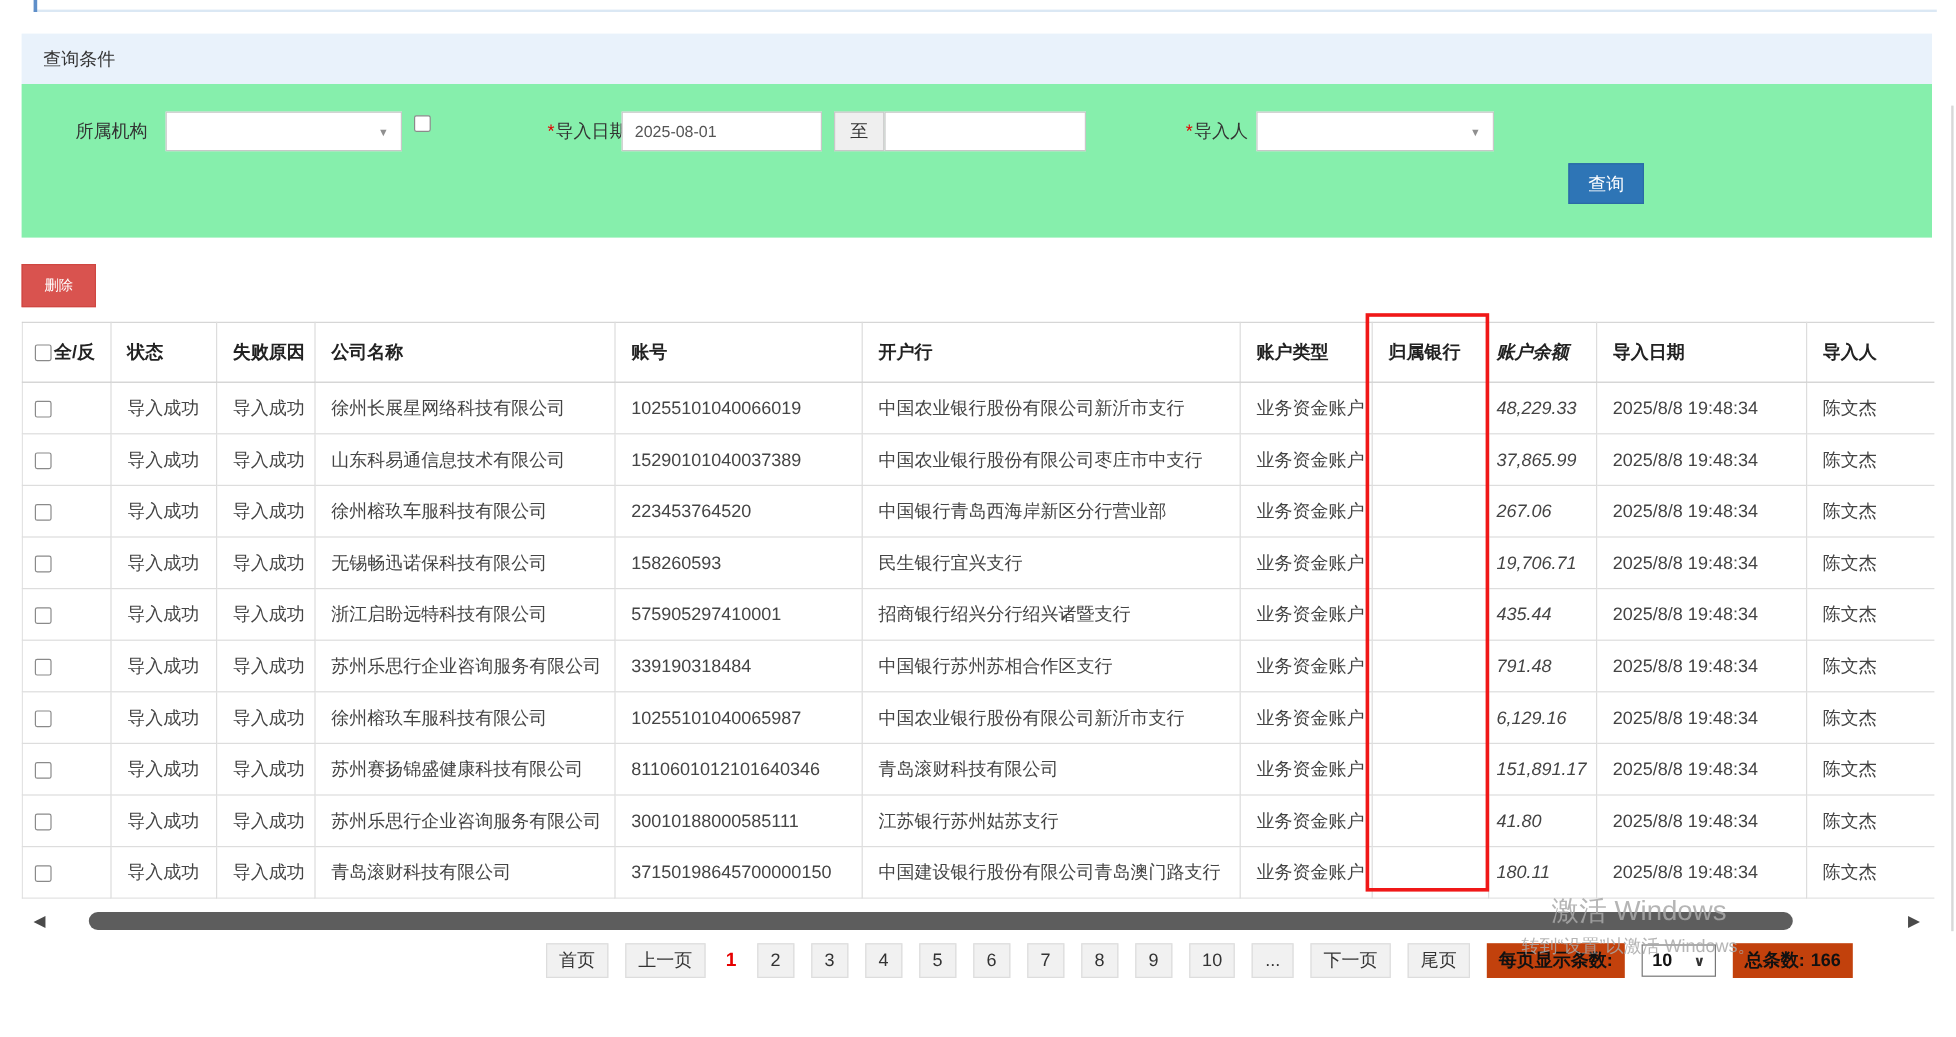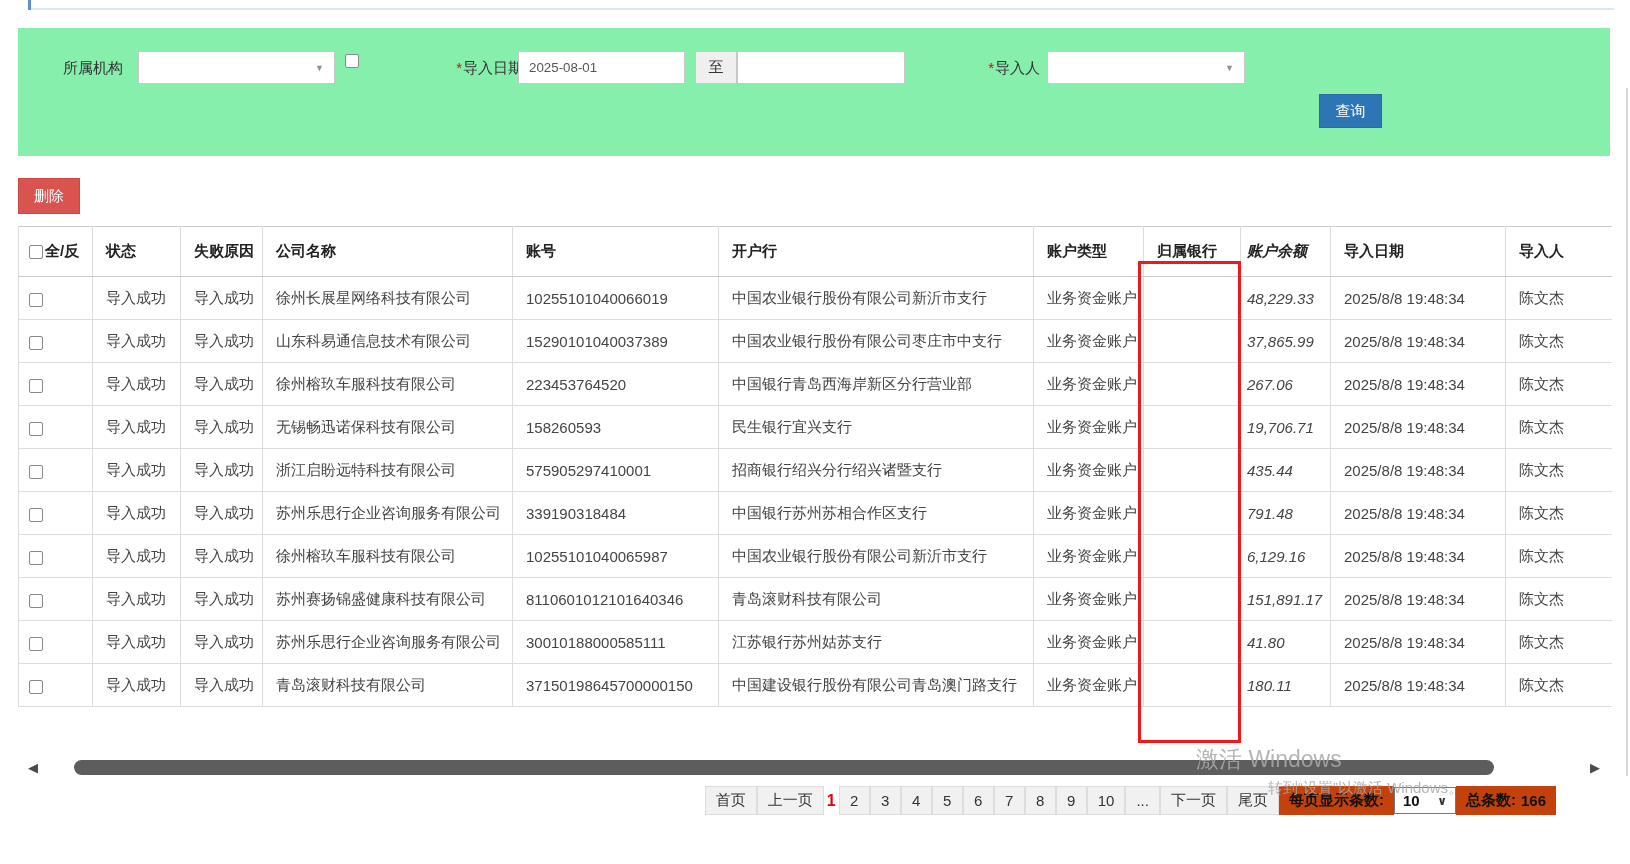--- a/index.html
+++ b/index.html
@@ -33,25 +33,25 @@
   .f-org-check   { position:absolute; left:327px; top:26px; }
   .f-date-label  { left:405px; width:100px; text-align:right; }
   .f-date-from   { left:500px; width:167px; }
   .f-to { position:absolute; left:677px; top:23px; width:42px; height:33px; background:#efefef;
           border:1px solid #c8c8c8; display:flex; align-items:center; justify-content:center; color:#333; }
   .f-date-to     { left:719px; width:168px; }
   .f-imp-label   { left:946px; width:76px; text-align:right; }
   .f-imp-select  { left:1029px; width:198px; }
   .search-btn { position:absolute; left:1289px; top:66px; width:63px; height:34px;
                 background:#2e75b6; color:#fff; border:1px solid #2a6aa5; font-size:15px;
-                display:flex; align-items:center; justify-content:center; cursor:pointer;margin-left:12px; }
+                display:flex; align-items:center; justify-content:center; cursor:pointer; }
 
   
   .delete-btn { margin:22px 0 12px 18px; width:62px; height:36px; background:#d9534f;
-                border:1px solid #cf4741; color:#fff; font-size:15px;
+                border:1px solid #cf4741; color:#fff; font-size:12px;
                 display:flex; align-items:center; justify-content:center; cursor:pointer; }
 
   
   .table-viewport { margin:4px 0 0 18px; width:1594px; overflow:hidden; }
   table { border-collapse:collapse; table-layout:fixed; width:1627px; }
   th, td { border:1px solid #ddd; font-size:15px; text-align:left;
            padding:0 4px 0 13px; white-space:nowrap; overflow:hidden; }
   th { height:50px; font-weight:bold; color:#222; border-top-color:#ccc; border-bottom-color:#ccc; }
   td { height:43px; color:#444; }
   .c-check, .c-check-h { padding-left:10px; }
@@ -63,50 +63,51 @@
              border:3px solid #f01818; pointer-events:none; z-index:5; }
 
   
   .hscroll { position:absolute; left:28px; top:760px; width:1572px; height:16px; }
   .hs-arrow { position:absolute; top:0; font-size:13px; color:#4a4a4a; line-height:16px; cursor:pointer; }
   .hs-left { left:0; } .hs-right { right:0; }
   .hs-thumb { position:absolute; left:46px; top:0; width:1420px; height:15px;
               background:#5d5d5d; border-radius:8px; cursor:pointer; }
 
   
-  .pagination { position:absolute; left:16px; top:786px; width:1610px; display:flex;
-                justify-content:flex-end; align-items:center; padding-right:70px;text-align:center; }
+  .pagination { position:absolute; left:4px; top:786px; width:1610px; display:flex;
+                justify-content:flex-end; align-items:center; gap:14px; padding-right:70px;text-align:center; }
   .pages { display:contents; }
   .pg-btn { background:#f1f1f1; border:1px solid #ddd; height:29px; min-width:31px;
             padding:0 10px; font-size:15px; color:#333; display:flex; align-items:center;
             justify-content:center; cursor:pointer; }
   .pg-current { color:#e60000; font-weight:bold; font-size:16px; padding:0 3px; }
   .pg-chip { background:#c2410c; height:29px; padding:0 10px; font-weight:bold; font-size:15px;
              color:#111; display:flex; align-items:center; gap:5px; }
   .size-select { background:#fff; border:1px solid #777; height:27px; width:62px;
                  display:flex; align-items:center; justify-content:space-between;
                  padding:0 8px; font-weight:bold; color:#111; cursor:pointer; }
   .size-caret { font-size:12px; color:#333; }
 
   
   .wm { position:absolute; color:rgba(168,168,168,0.85); z-index:10; pointer-events:none; }
-  .wm1 { left:1196px; top:744px; font-size:23px; }
+  .wm1 { left:1293px; top:744px; font-size:23px; }
   .wm2 { left:1268px; top:779px; font-size:15px; }
 
   
   .vscroll { position:absolute; left:1626px; top:88px; width:2px; height:688px; background:#d8d8d8; }
 </style>
 </head>
 <body>
 
 <div class="topbar">
   <div class="tab-mark"></div>
 </div>
 
 <div class="query-panel">
+  <div class="query-header">查询条件</div>
   <div class="query-body">
     <div class="f-label f-org-label">所属机构</div>
     <div class="selectbox f-org-select">
       <span class="caret">▼</span>
     </div>
     <span class="cb f-org-check"></span>
 
     <div class="f-label f-date-label"><span class="req">*</span><span>导入日期</span></div>
     <input class="textinput f-date-from" value="2025-08-01" style="">
     <div class="f-to">至</div>

